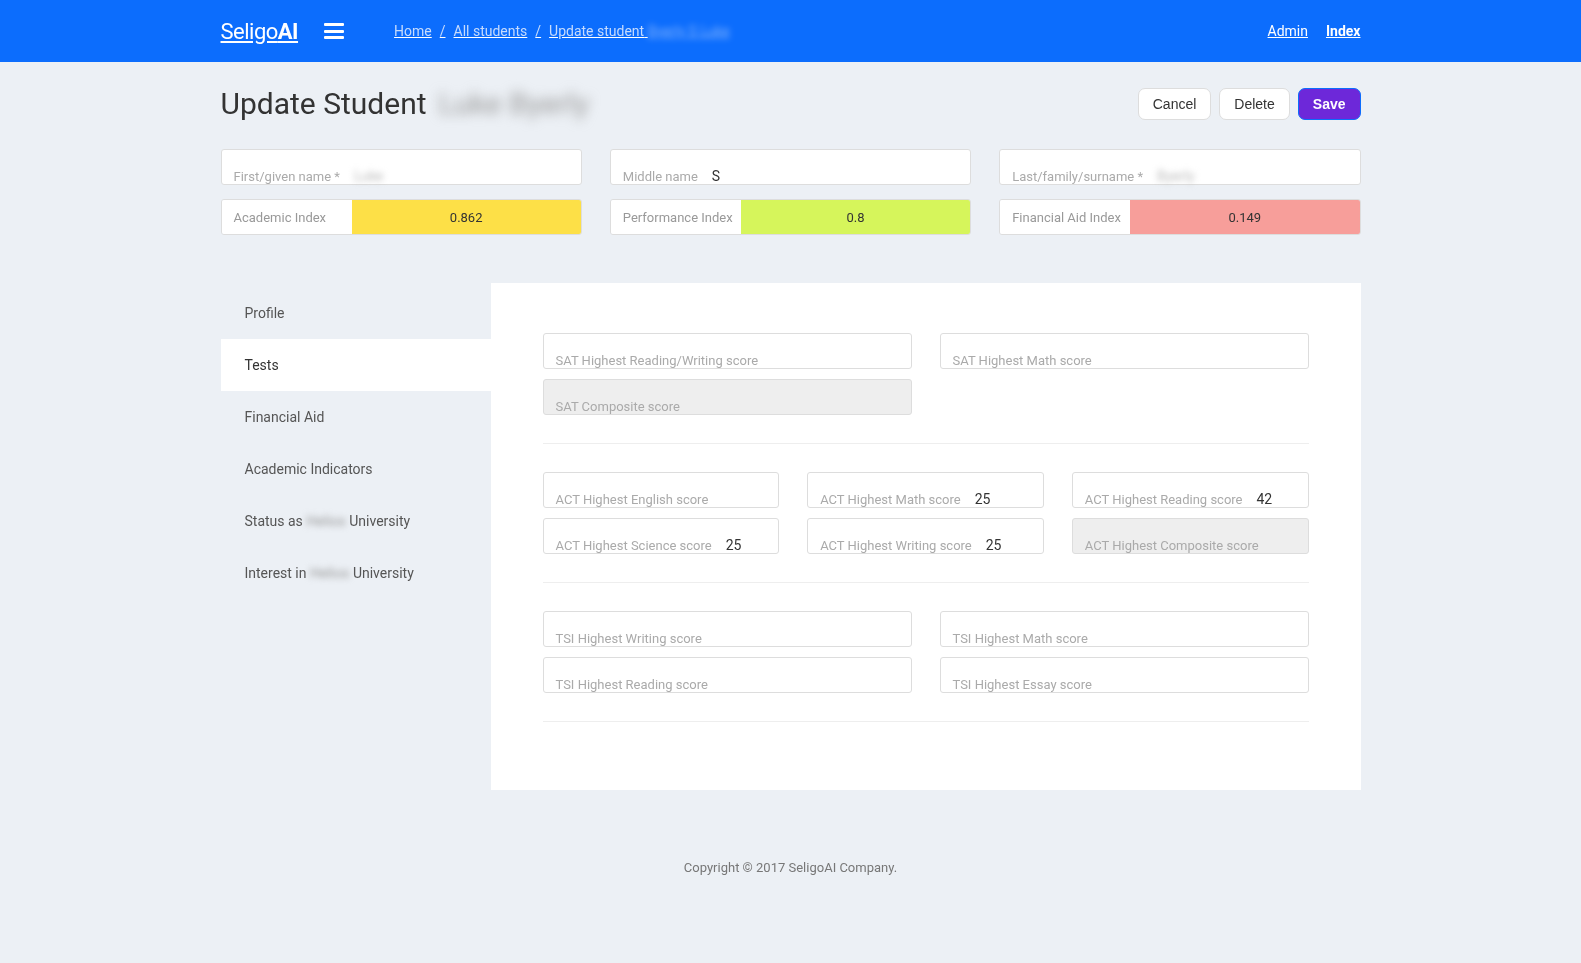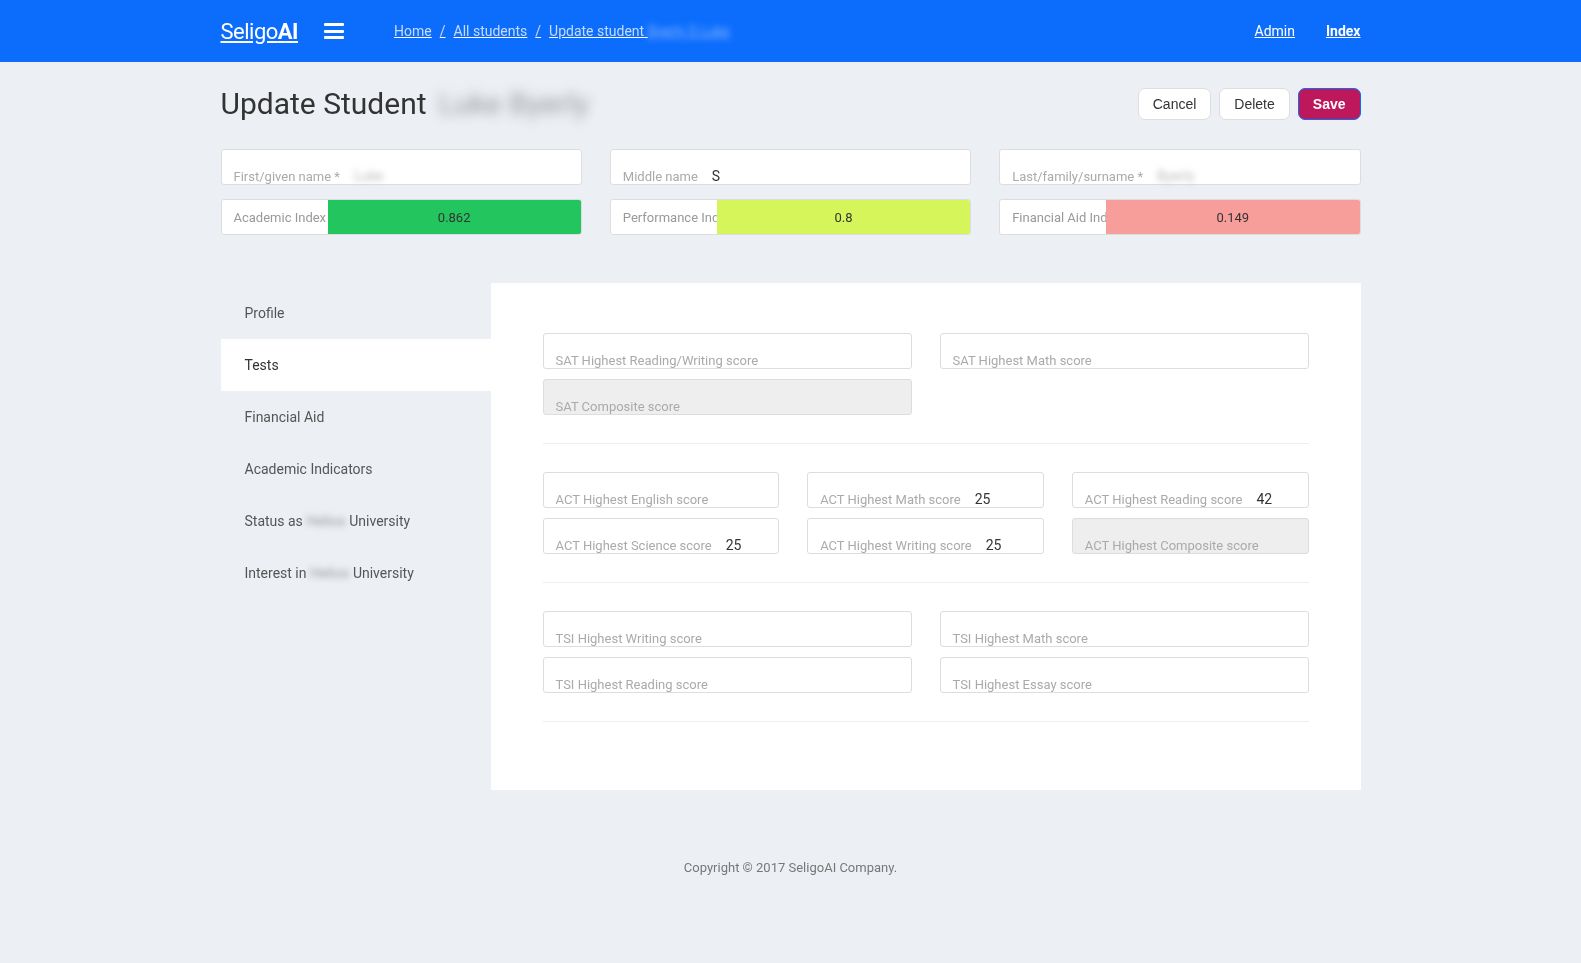--- a/index.html
+++ b/index.html
@@ -59,21 +59,21 @@
   .breadcrumb a { color: #c6dbfd; text-decoration:none; cursor:pointer; }
   .breadcrumb span.sep { color: #c6dbfd; }
   .breadcrumb .blur-text {
     filter: blur(3px);
     opacity: .6;
     color:#c6dbfd;
   }
   .header-right {
     margin-left:auto;
     display:flex;
-    gap:31px;
+    gap:18px;
     align-items:center;
     font-size:14px;
   }
   .header-right a { color:#fff; text-decoration:none; cursor:pointer; }
   .header-right a.admin { font-weight:400; }
   .header-right a.logout { font-weight:700; }
 
   
   .main {
     max-width: 1140px;
@@ -106,21 +106,21 @@
   .btn {
     background:#fff;
     border:1px solid #ddd;
     border-radius:7px;
     padding:7px 14px;
     font-size:14px;
     color:#333;
     cursor:pointer;
   }
   .btn.primary {
-    background:#be185d;
+    background:#6d28d9;
     border-color:#0c6dfd;
     color:#fff;
     font-weight:600;
   }
 
   
   .three-col {
     display:grid;
     grid-template-columns: 1fr 1fr 1fr;
     gap: 28px;
@@ -159,31 +159,31 @@
     height:36px;
   }
   .index-label {
     background:#fff;
     padding:0 12px;
     display:flex;
     align-items:center;
     font-size:13px;
     color:#999;
     white-space:nowrap;
-    width:106px;
+    width:130px;
   }
   .index-bar {
     flex:1;
     display:flex;
     align-items:center;
     justify-content:center;
     color:#333;
     font-size:13px;
   }
-  .bar-green  { background:#22c55e; }
+  .bar-green  { background:#fde047; }
   .bar-lime   { background:#d6f55b; }
   .bar-red    { background:#f79e9a; }
 
   
   .content-area {
     margin-top: 48px;
     display:grid;
     grid-template-columns: 270px 1fr;
   }
   .sidebar {

